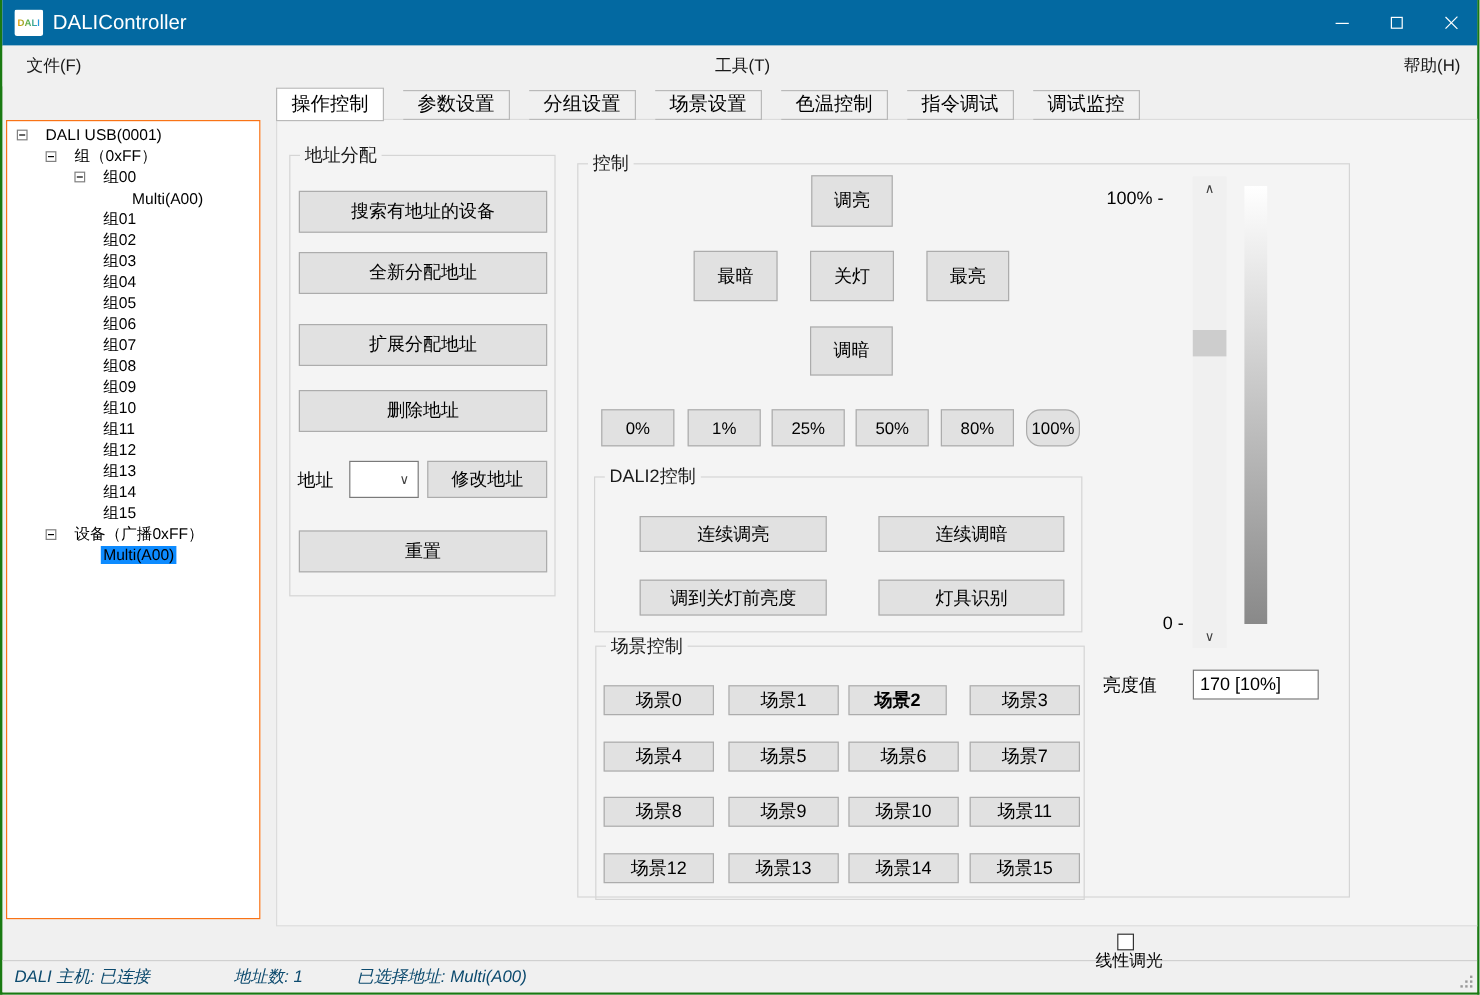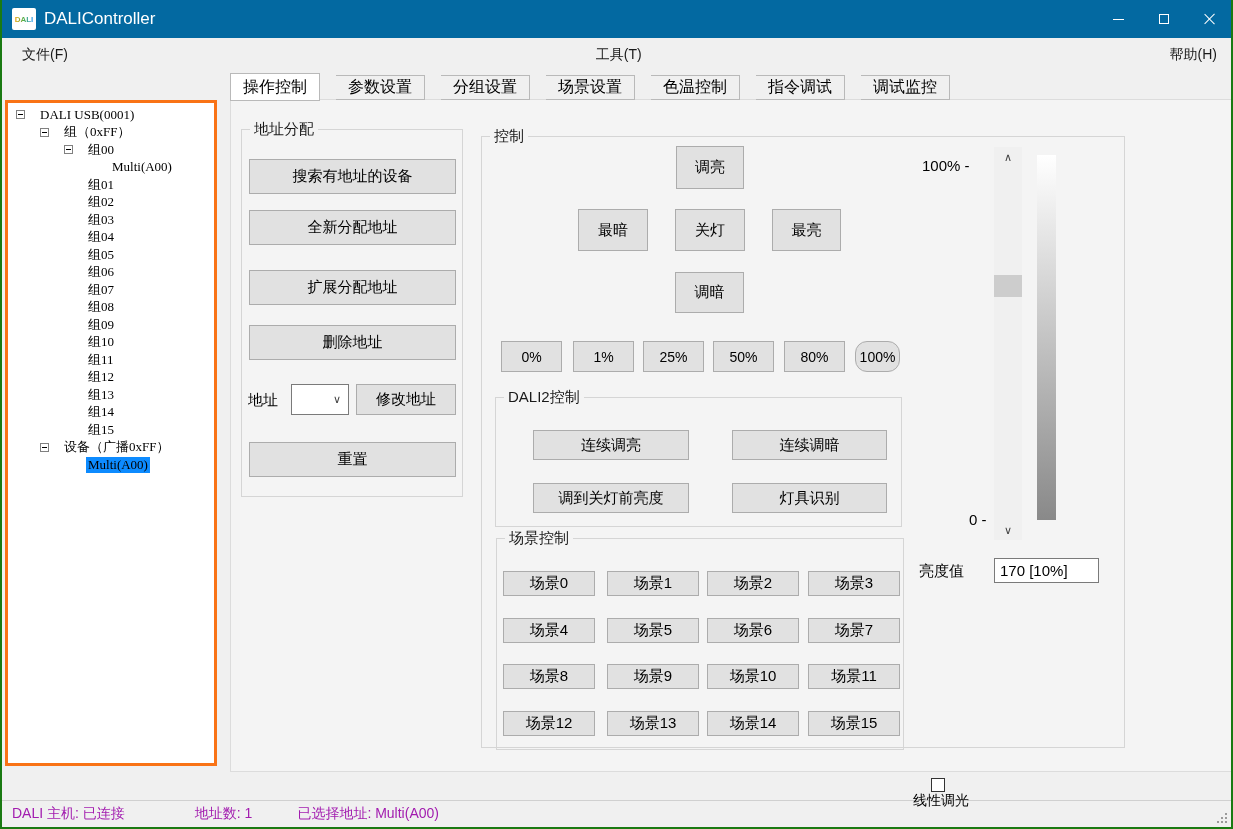--- a/index.html
+++ b/index.html
@@ -21,21 +21,21 @@
   .ic-max{ width:10px; height:10px; border:1px solid #fff; }
   .ic-close{ width:12px; height:12px; position:relative; }
   .ic-close::before,.ic-close::after{ content:""; position:absolute; left:5px; top:-1px; width:1.4px; height:14px; background:#fff; }
   .ic-close::before{ transform:rotate(45deg);} .ic-close::after{ transform:rotate(-45deg);}
   
   .menubar{ position:absolute; left:0; top:38px; width:100%; height:34px; background:#f0f0f0;
             display:flex; align-items:center; font-size:14px; color:#1a1a1a;justify-content:space-between; }
   .menuitem{ padding:6px 14px; margin-left:6px; }
   
   .treepanel{ position:absolute; left:3px; top:100px; width:212px; height:666px; background:#fff;
-              border:3px solid #f97316; overflow:hidden; font-family:Liberation Serif, serif;
+              border:1px solid #f97316; overflow:hidden; font-family:Liberation Sans, sans-serif;
               font-size:13px; color:#000; padding-top:3px; }
   .trow{ height:17.5px; display:flex; align-items:center; white-space:nowrap; }
   .tslot{ width:22px; flex:0 0 22px; display:flex; align-items:center; }
   .tbox{ width:9px; height:9px; border:1px solid #808080; background:#fff; position:relative; }
   .tbox::after{ content:""; position:absolute; left:1px; top:3px; width:5px; height:1px; background:#000; }
   .lvl0{ padding-left:8px; } .lvl1{ padding-left:32px; } .lvl2{ padding-left:56px; } .lvl3{ padding-left:80px; }
   .tlabel{ padding:0 2px; }
   .tlabel.sel{ background:#0d8bff; color:#000; }
   
   .tabstrip{ position:absolute; left:228px; top:72px; height:28px; display:flex; align-items:flex-end; z-index:3;gap:16px; }
@@ -62,21 +62,21 @@
   .vthumb{ position:absolute; left:0; width:28px; height:22px; background:#cdcdcd; }
   .gradientbar{ position:absolute; width:19px; background:linear-gradient(#ffffff,#898989); }
   .sidelabel{ position:absolute; font-size:15px; color:#000; }
   .valuebox{ position:absolute; background:#fff; border:1px solid #7a7a7a; font-size:15px; color:#000;
              display:flex; align-items:center; padding-left:5px; }
   
   .footer-check{ position:absolute; left:905px; top:778px; display:flex; align-items:center; z-index:2;flex-direction:column; }
   .checkbox{ width:14px; height:14px; border:1px solid #333; background:#fff; }
   .checklabel{ font-size:14px; margin-left:6px; color:#000; }
   .statusbar{ position:absolute; left:0; top:800px; width:100%; height:27px; background:#f0f0f0;
-              border-top:1px solid #d0d0d0; display:flex; align-items:center; font-size:14px; color:#a21caf; }
+              border-top:1px solid #d0d0d0; display:flex; align-items:center; font-size:14px; color:#0c4a6e;font-style:italic; }
   .statusitem{ white-space:nowrap; }
   .st0{ margin-left:10px; } .st1{ margin-left:70px; } .st2{ margin-left:45px; }
   .grip{ position:absolute; right:4px; bottom:4px; width:2px; height:2px; background:#9a9a9a;
          box-shadow:0 -4px #9a9a9a,0 -8px #9a9a9a,-4px 0 #9a9a9a,-4px -4px #9a9a9a,-8px 0 #9a9a9a; }
 </style>
 </head>
 <body>
 
 <div class="window">
 
@@ -247,21 +247,21 @@
         <button class="btn" style="left:37px; top:32px; width:156px; height:30px;">连续调亮</button>
         <button class="btn" style="left:236px; top:32px; width:155px; height:30px;">连续调暗</button>
         <button class="btn" style="left:37px; top:85px; width:156px; height:30px;text-align:center;">调到关灯前亮度</button>
         <button class="btn" style="left:236px; top:85px; width:155px; height:30px;">灯具识别</button>
       </div>
 
       <div class="groupbox" style="left:14px; top:401px; width:408px; height:212px;">
         <span class="gtitle">场景控制</span>
         <button class="btn" style="left:6px;   top:32px;  width:92px; height:25px;">场景0</button>
         <button class="btn" style="left:110px; top:32px;  width:92px; height:25px;">场景1</button>
-        <button class="btn" style="left:210px; top:32px;  width:92px; height:25px;">场景2</button>
+        <button class="btn" style="left:210px; top:32px;  width:82px; height:25px;font-weight:bold;">场景2</button>
         <button class="btn" style="left:311px; top:32px;  width:92px; height:25px;">场景3</button>
         <button class="btn" style="left:6px;   top:79px;  width:92px; height:25px;">场景4</button>
         <button class="btn" style="left:110px; top:79px;  width:92px; height:25px;">场景5</button>
         <button class="btn" style="left:210px; top:79px;  width:92px; height:25px;">场景6</button>
         <button class="btn" style="left:311px; top:79px;  width:92px; height:25px;">场景7</button>
         <button class="btn" style="left:6px;   top:125px; width:92px; height:25px;">场景8</button>
         <button class="btn" style="left:110px; top:125px; width:92px; height:25px;">场景9</button>
         <button class="btn" style="left:210px; top:125px; width:92px; height:25px;">场景10</button>
         <button class="btn" style="left:311px; top:125px; width:92px; height:25px;">场景11</button>
         <button class="btn" style="left:6px;   top:172px; width:92px; height:25px;">场景12</button>

